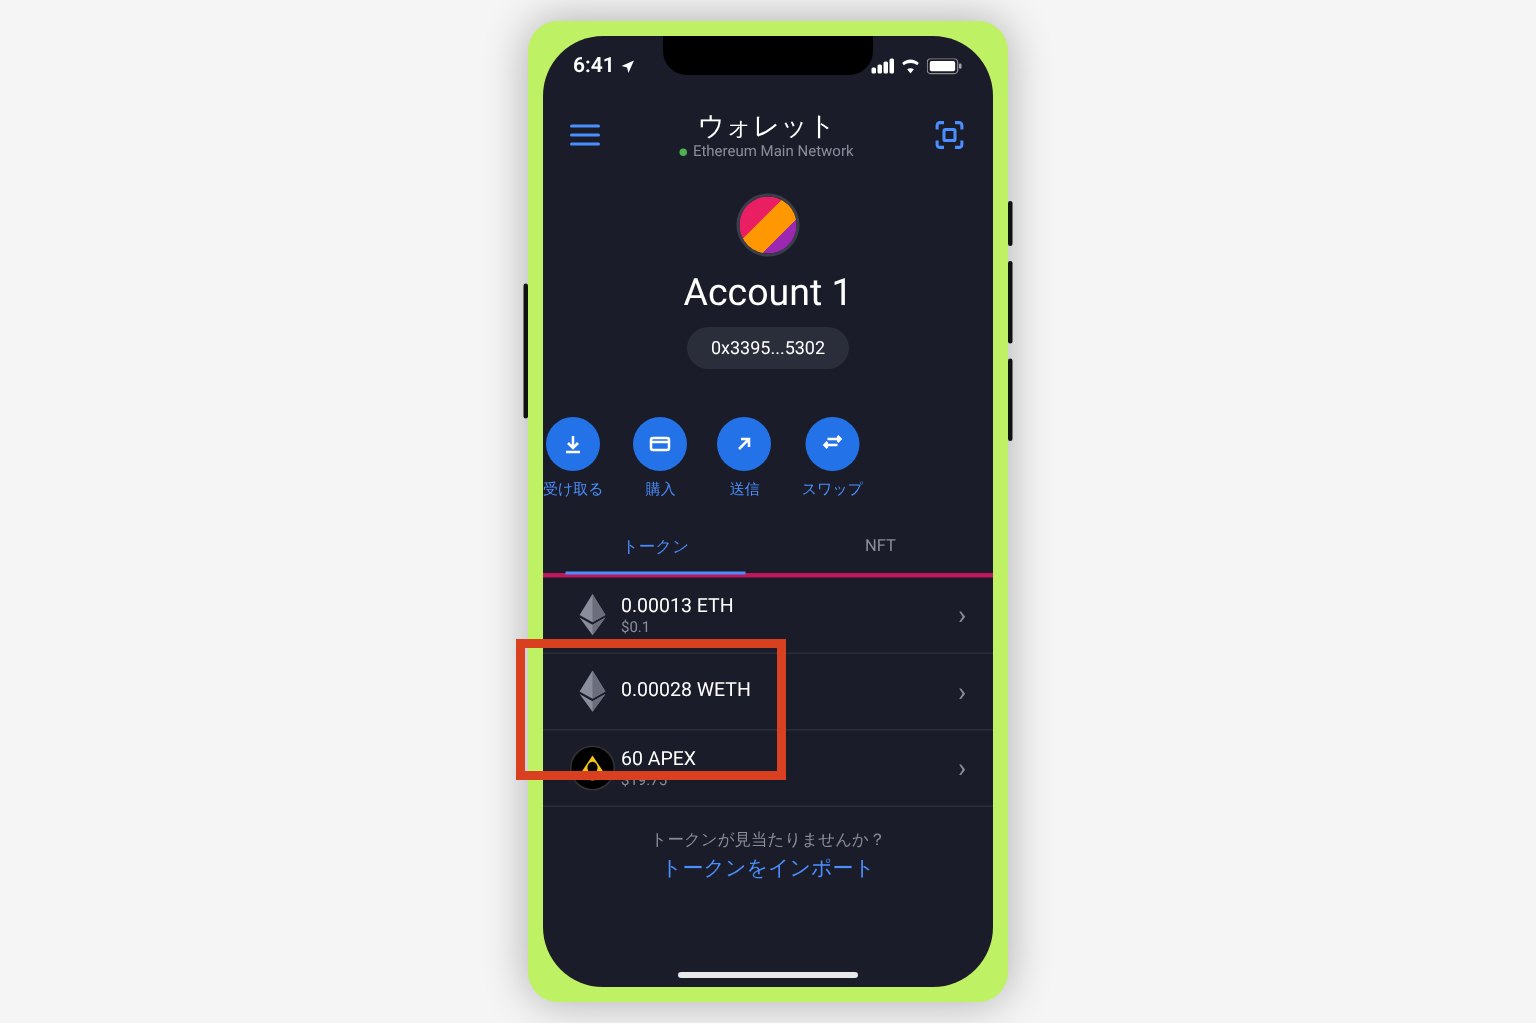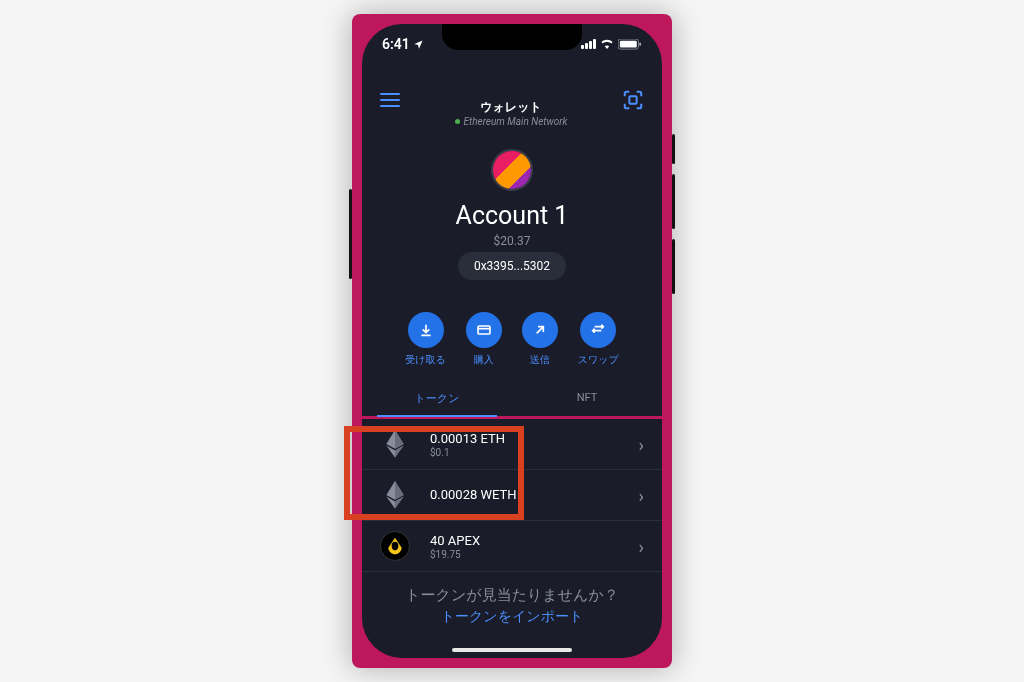--- a/index.html
+++ b/index.html
@@ -8,22 +8,22 @@
       background: #f5f5f5;
       display: flex;
       align-items: center;
       justify-content: center;
       width: 1024px;
       height: 682px;
     }
     .phone {
       width: 320px;
       height: 654px;
-      background: #be185d;
-      border-radius: 8px;
+      background: #bef264;
+      border-radius: 20px;
       padding: 10px;
       position: relative;
       box-shadow: 0 0 30px rgba(0,0,0,0.3);
     }
     .side-button-right-1 { position: absolute; right: -3px; top: 120px; width: 3px; height: 30px; background: #111; border-radius: 2px; }
     .side-button-right-2 { position: absolute; right: -3px; top: 160px; width: 3px; height: 55px; background: #111; border-radius: 2px; }
     .side-button-right-3 { position: absolute; right: -3px; top: 225px; width: 3px; height: 55px; background: #111; border-radius: 2px; }
     .side-button-left { position: absolute; left: -3px; top: 175px; width: 3px; height: 90px; background: #111; border-radius: 2px; }
     .screen {
       width: 100%;
@@ -62,42 +62,42 @@
     .wifi-icon, .battery-icon, .location-icon { display: inline-flex; }
     .app-header {
       display: flex;
       align-items: center;
       justify-content: space-between;
       padding: 8px 18px 6px;
     }
     .menu-btn { display: flex; flex-direction: column; gap: 4px; cursor: pointer; }
     .menu-line { width: 20px; height: 2px; background: #4b8eff; border-radius: 1px; }
     .header-center { text-align: center; }
-    .header-title { color: #fff; font-size: 12px; font-weight: 700; margin-top: 27px; }
-    .header-network { color: #8a8d9b; font-size: 10px; display: flex; align-items: center; justify-content: flex-start; gap: 4px; font-style: italic; }
+    .header-title { color: #fff; font-size: 18px; font-weight: 400; }
+    .header-network { color: #8a8d9b; font-size: 10px; display: flex; align-items: center; justify-content: flex-start; gap: 4px; }
     .network-dot { width: 5px; height: 5px; background: #4caf50; border-radius: 50%; display: inline-block; }
     .scan-btn svg { display: block; }
     .account-section { text-align: center; padding: 16px 0 14px; }
     .avatar { width: 42px; height: 42px; border-radius: 50%; margin: 0 auto 10px; overflow: hidden; border: 2px solid #3a3d4a; }
     .avatar-inner { width: 100%; height: 100%; background: linear-gradient(135deg, #e91e63 0%, #e91e63 40%, #ff9800 40%, #ff9800 70%, #9c27b0 70%); }
     .account-name { color: #fff; font-size: 25px; font-weight: 400; margin-bottom: 4px; }
     .account-balance { color: #8a8d9b; font-size: 12px; }
     .address-pill {
       display: inline-block;
       background: #2a2d3a;
       color: #fff;
       padding: 7px 16px;
       border-radius: 20px;
       font-size: 12px;
       margin: 4px auto 0;
       cursor: pointer;
     }
     .actions-row {
       display: flex;
-      justify-content: center;
+      justify-content: flex-start;
       gap: 20px;
       padding: 18px 0 14px;
     }
     .action-item { text-align: center; cursor: pointer; }
     .action-circle {
       width: 36px;
       height: 36px;
       background: #2472e8;
       border-radius: 50%;
       display: flex;
@@ -120,33 +120,33 @@
     .tab.active::after {
       content: ""; position: absolute; bottom: -1px; left: 10%; right: 10%;
       height: 2px; background: #4b8eff;
     }
     .token-list { padding: 0; }
     .token-row {
       display: flex;
       align-items: center;
       padding: 10px 18px;
       border-bottom: 1px solid #2a2d3a;
-      gap: 20px;
+      gap: 4px;
       cursor: pointer;
       position: relative;
     }
     .token-icon { width: 30px; height: 30px; display: flex; align-items: center; justify-content: center; }
     .eth-diamond { width: 18px; height: 28px; }
     .apex-icon { width: 30px; height: 30px; background: #000; border-radius: 50%; display: flex; align-items: center; justify-content: center; border: 1px solid #333; }
     .token-info { flex: 1; }
     .token-amount { color: #fff; font-size: 13px; }
     .token-value { color: #8a8d9b; font-size: 10px; margin-top: 1px; }
     .chevron { color: #8a8d9b; font-size: 18px; }
     .footer-text { text-align: center; padding: 14px; }
-    .footer-line1 { color: #8a8d9b; font-size: 15px; margin-bottom: 3px; }
+    .footer-line1 { color: #8a8d9b; font-size: 11px; margin-bottom: 3px; }
     .footer-link { color: #4b8eff; font-size: 14px; cursor: pointer; }
     .highlight-box {
       position: absolute;
       border: 6px solid #d8401f;
       pointer-events: none;
       z-index: 100;
     }
     .home-indicator {
       position: absolute;
       bottom: 6px;
@@ -220,21 +220,20 @@
           <rect x="8" y="8" width="8" height="8" rx="1"></rect>
         </svg>
       </div>
     </div>
 
     <div class="account-section">
       <div class="avatar">
         <div class="avatar-inner"></div>
       </div>
       <div class="account-name">Account 1</div>
-      <div class="account-balance">$20.37</div>
       <div class="address-pill">0x3395...5302</div>
     </div>
 
     <div class="actions-row">
       <div class="action-item">
         <div class="action-circle">
           <svg width="16" height="16" viewBox="0 0 24 24" fill="none" stroke="#fff" stroke-width="2.5">
               <path d="M12 4v11m-5-4l5 5 5-5M5 20h14"></path>
             </svg>
         </div>
@@ -308,21 +307,21 @@
       <div class="token-row">
         <div class="token-icon">
           <div class="apex-icon">
             <svg width="20" height="20" viewBox="0 0 24 24">
                 <path d="M12 2L4 14c0 4 4 8 8 8s8-4 8-8L12 2z" fill="#f5c518"></path>
                 <ellipse cx="12" cy="12" rx="4" ry="5" fill="#000"></ellipse>
               </svg>
           </div>
         </div>
         <div class="token-info">
-          <div class="token-amount">40 APEX</div>
+          <div class="token-amount">60 APEX</div>
           <div class="token-value">$19.75</div>
         </div>
         <div class="chevron">›</div>
       </div>
     </div>
 
     <div class="footer-text">
       <div class="footer-line1">トークンが見当たりませんか？</div>
       <div class="footer-link">トークンをインポート</div>
     </div>

